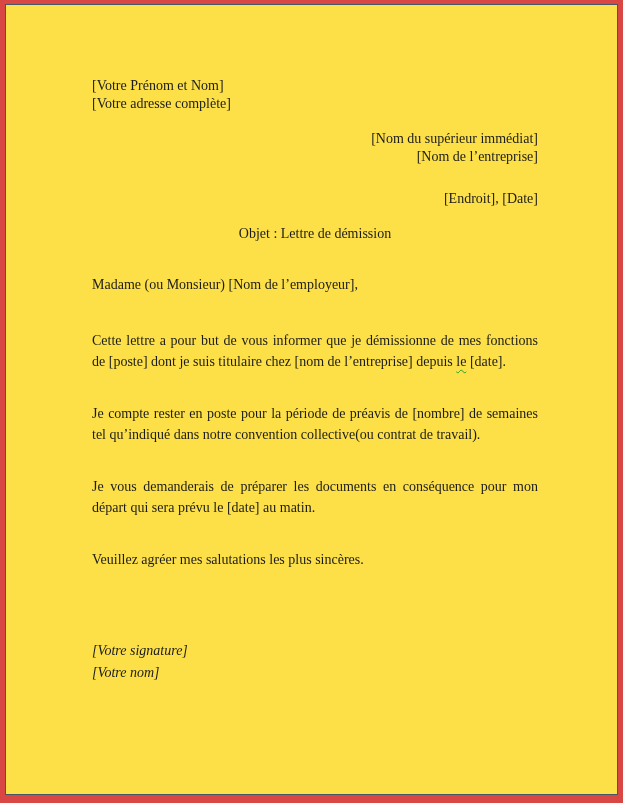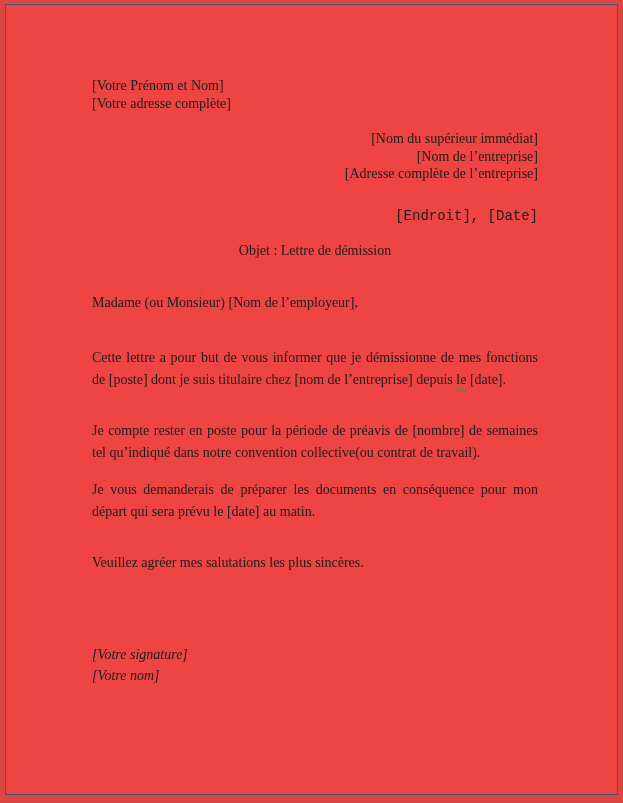--- a/index.html
+++ b/index.html
@@ -6,43 +6,43 @@
     --border-red:#d84743;
     --inner-line:#46566a;
     --squiggle-green:#1fa51f;
     --text-color:#1c1c1c;
   }
   html,body{margin:0;padding:0;background:#ffffff;}
   body{width:623px;height:803px;overflow:hidden;}
   .page{
     box-sizing:border-box;
     width:623px;height:803px;
-    background:#ef4444;
+    background:#fde047;
     border-style:solid;
     border-color:var(--border-red);
     border-width:4px 5px 8px 5px;
   }
   .inner{
     box-sizing:border-box;
     width:100%;height:100%;
     border:1.5px solid var(--inner-line);
     padding:72px 79px 0 86px;
     font-family:"Liberation Serif","DejaVu Serif",serif;
     font-size:14px;
     color:var(--text-color);
   }
   .addr{line-height:17.5px;}
   .recipient{margin-top:18px;text-align:right;}
-  .place-date{margin-top:25px;text-align:right;line-height:17.5px;font-family:Liberation Mono, monospace;}
+  .place-date{margin-top:25px;text-align:right;line-height:17.5px;}
   .subject{margin-top:17px;text-align:center;font-weight:normal;line-height:17.5px;}
   .salutation{margin-top:32px;line-height:21.5px;}
   .para{margin:0;text-align:justify;line-height:21.5px;}
   .p1{margin-top:34px;}
   .p2{margin-top:30px;}
-  .p3{margin-top:16px;}
+  .p3{margin-top:30px;}
   .closing{margin-top:30px;line-height:21.5px;}
   .signature{margin-top:70px;line-height:21.5px;font-style:italic;}
   .squiggle{
     text-decoration:underline;
     text-decoration-style:wavy;
     text-decoration-color:var(--squiggle-green);
     text-decoration-thickness:1px;
     text-underline-offset:3px;
   }
 </style>
@@ -53,21 +53,20 @@
   <div class="inner">
 
     <div class="addr sender">
       <div>[Votre Prénom et Nom]</div>
       <div>[Votre adresse complète]</div>
     </div>
 
     <div class="addr recipient">
       <div>[Nom du supérieur immédiat]</div>
       <div>[Nom de l’entreprise]</div>
-      <div>[Adresse complète de l’entreprise]</div>
     </div>
 
     <div class="place-date">[Endroit], [Date]</div>
 
     <div class="subject">Objet : Lettre de démission</div>
 
     <div class="salutation">Madame (ou Monsieur) [Nom de l’employeur],</div>
 
     <p class="para p1"><span>Cette lettre a pour but de vous informer que je démissionne de mes fonctions de [poste] dont je suis titulaire chez [nom de l’entreprise] depuis </span><span class="squiggle">le</span><span> [date].</span></p>
 

